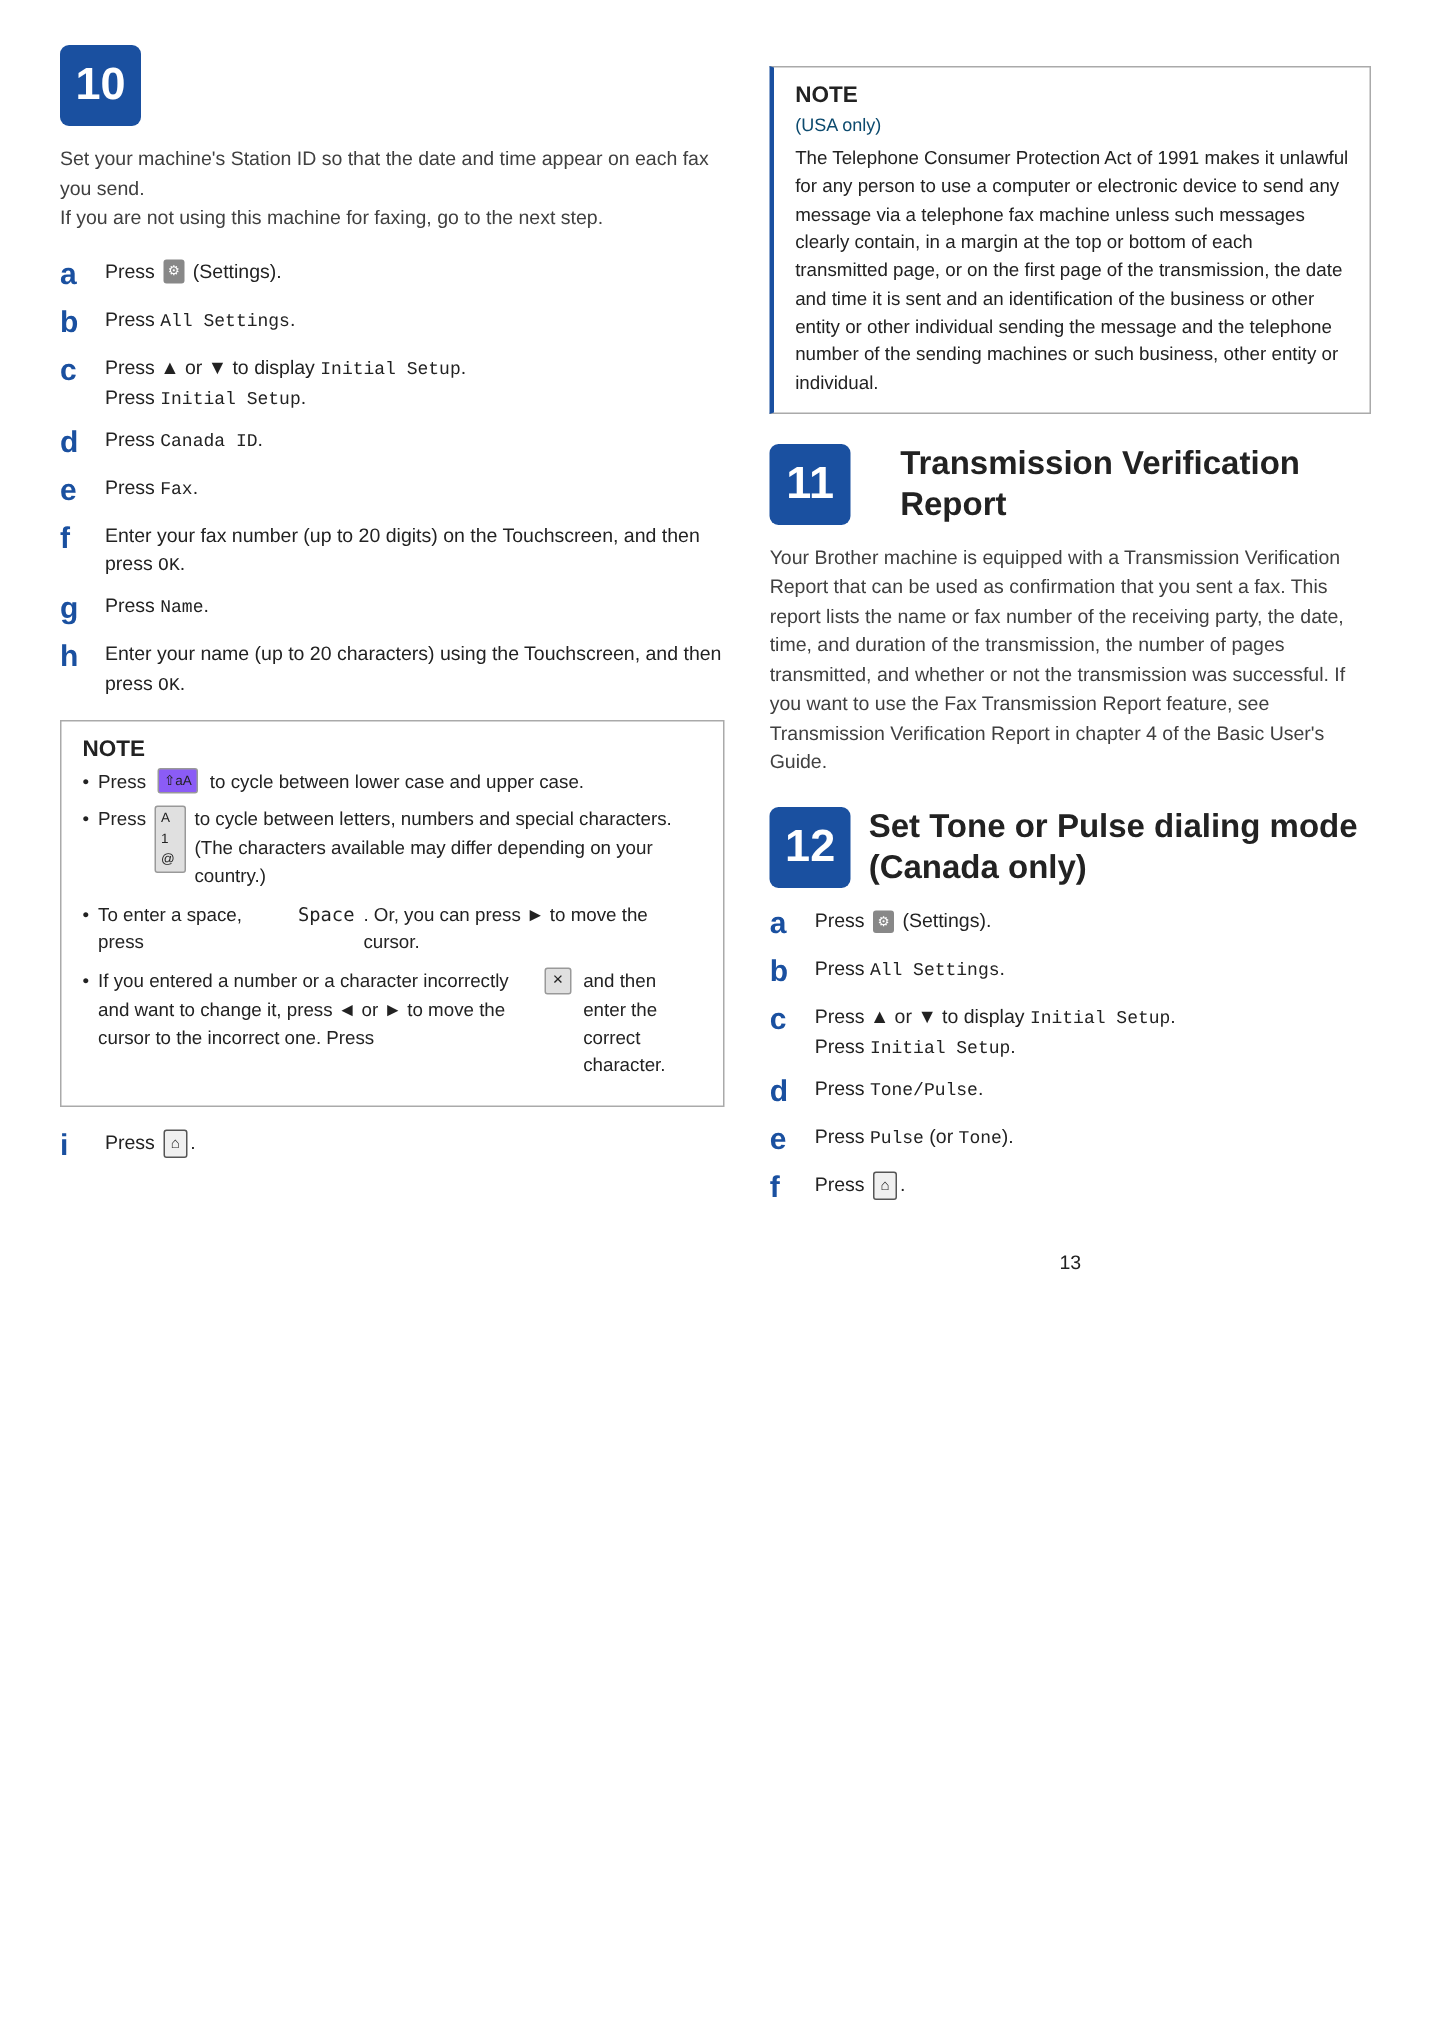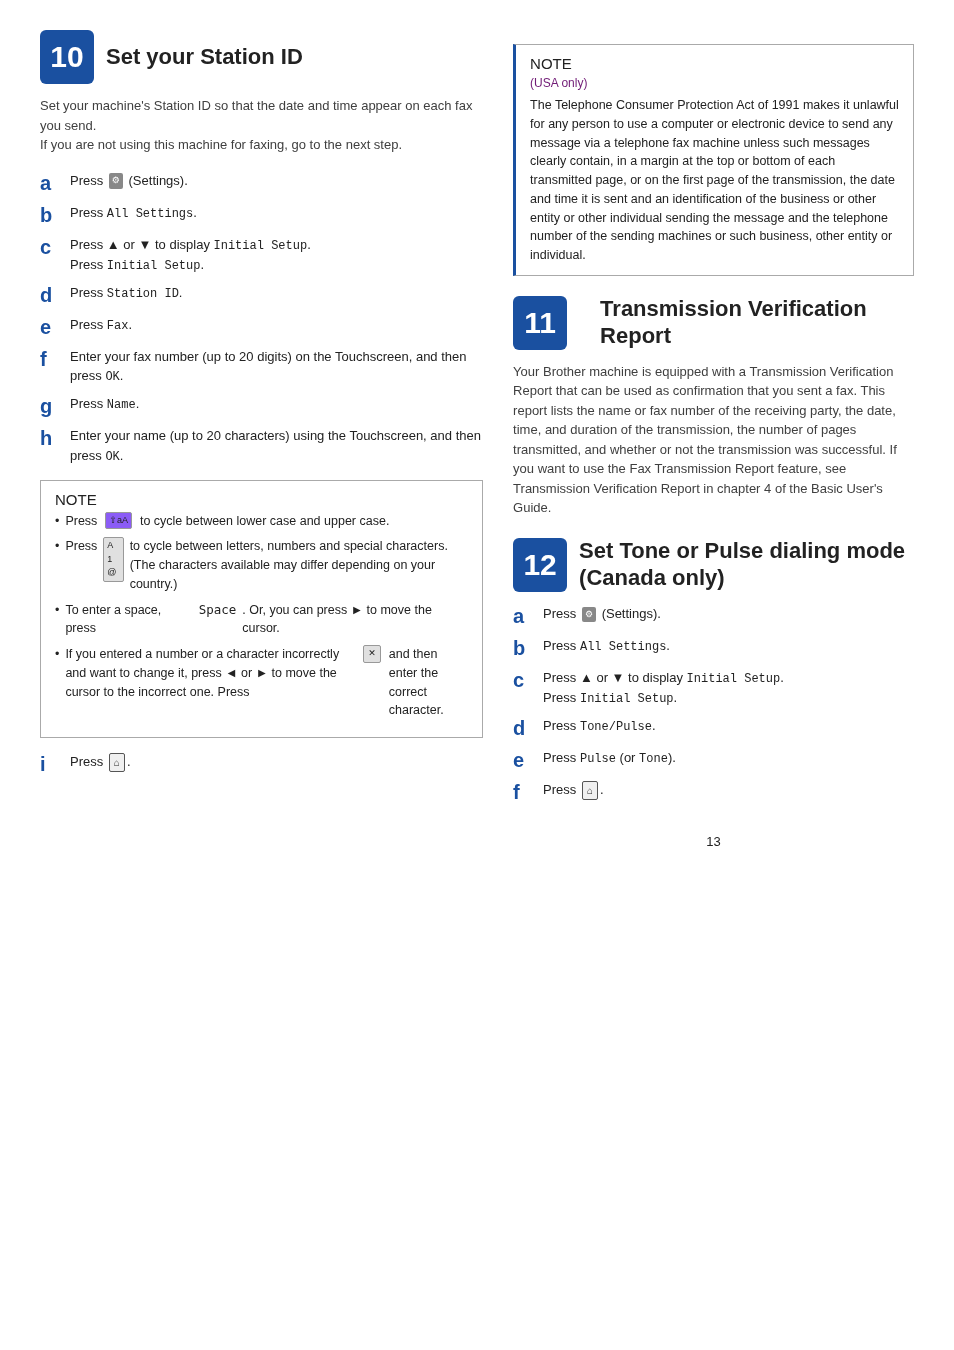--- a/index.html
+++ b/index.html
@@ -94,27 +94,27 @@
       margin: 14px 0;
     }
     .note-box.right-note {
       border-left: 3px solid #1a50a0;
       border-top: 1.5px solid #aaa;
       border-right: 1.5px solid #aaa;
       border-bottom: 1.5px solid #aaa;
     }
     .note-title {
       font-size: 15px;
-      font-weight: normal;
+      font-weight: bold;
       color: #222;
       margin-bottom: 4px;
     }
     .note-subtitle {
       font-size: 12px;
-      color: #701a75;
+      color: #0c4a6e;
       margin-bottom: 6px;
       font-style: normal;
     }
     .note-body {
       font-size: 12.5px;
       color: #222;
       line-height: 1.5;
     }
     .note-bullets {
       list-style: none;
@@ -195,21 +195,20 @@
   </style>
 </head>
 <body>
 
 <div class="page-layout">
 
   <div class="left-col">
 
     <div class="section-header">
       <div class="section-number">10</div>
-      <div class="section-title">Set your Station ID</div>
     </div>
 
     <p class="intro-text">
       Set your machine's Station ID so that the date and time appear on each fax you send.<br>
       If you are not using this machine for faxing, go to the next step.
     </p>
 
     <ul class="steps-list">
       <li class="step-item">
         <span class="step-letter">a</span>
@@ -218,21 +217,21 @@
       <li class="step-item">
         <span class="step-letter">b</span>
         <span class="step-text">Press <code>All Settings</code>.</span>
       </li>
       <li class="step-item">
         <span class="step-letter">c</span>
         <span class="step-text">Press ▲ or ▼ to display <code>Initial Setup</code>.<br>Press <code>Initial Setup</code>.</span>
       </li>
       <li class="step-item">
         <span class="step-letter">d</span>
-        <span class="step-text">Press <code>Station ID</code>.</span>
+        <span class="step-text">Press <code>Canada ID</code>.</span>
       </li>
       <li class="step-item">
         <span class="step-letter">e</span>
         <span class="step-text">Press <code>Fax</code>.</span>
       </li>
       <li class="step-item">
         <span class="step-letter">f</span>
         <span class="step-text">Enter your fax number (up to 20 digits) on the Touchscreen, and then press <code>OK</code>.</span>
       </li>
       <li class="step-item">

